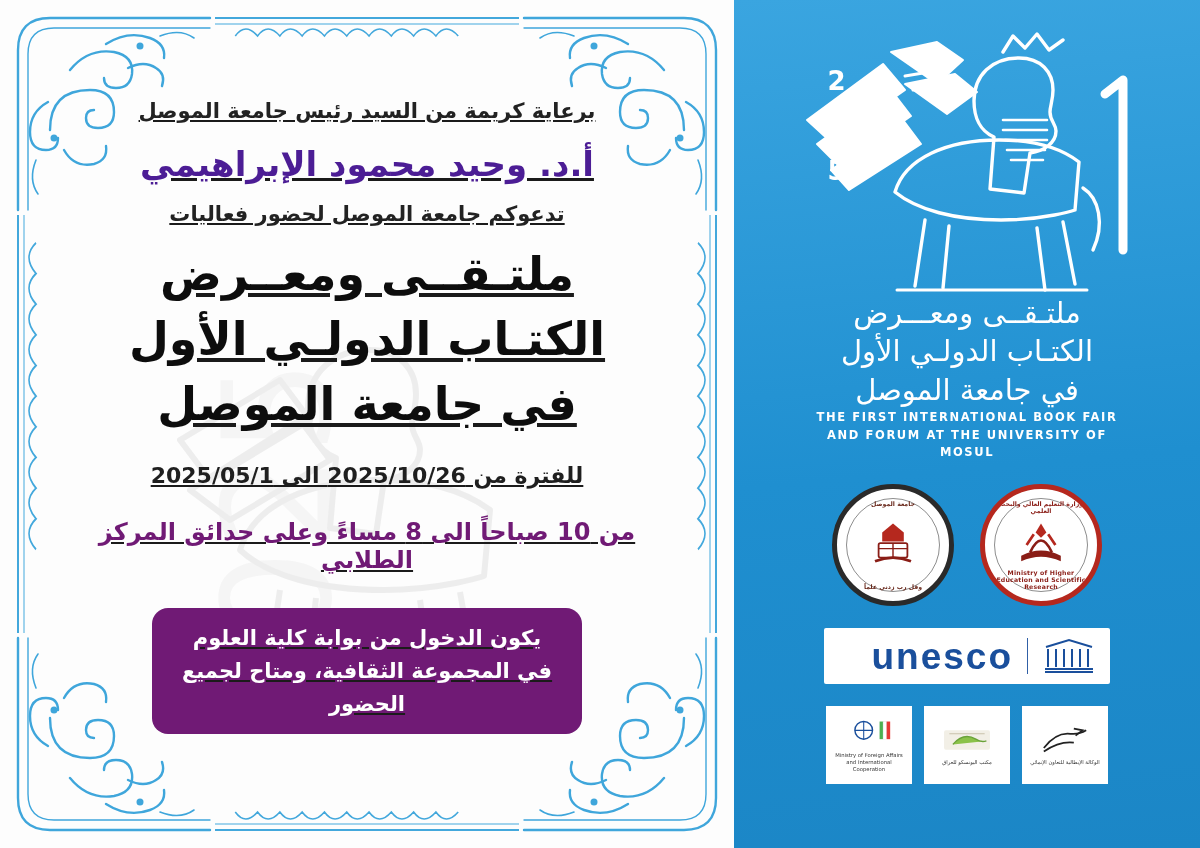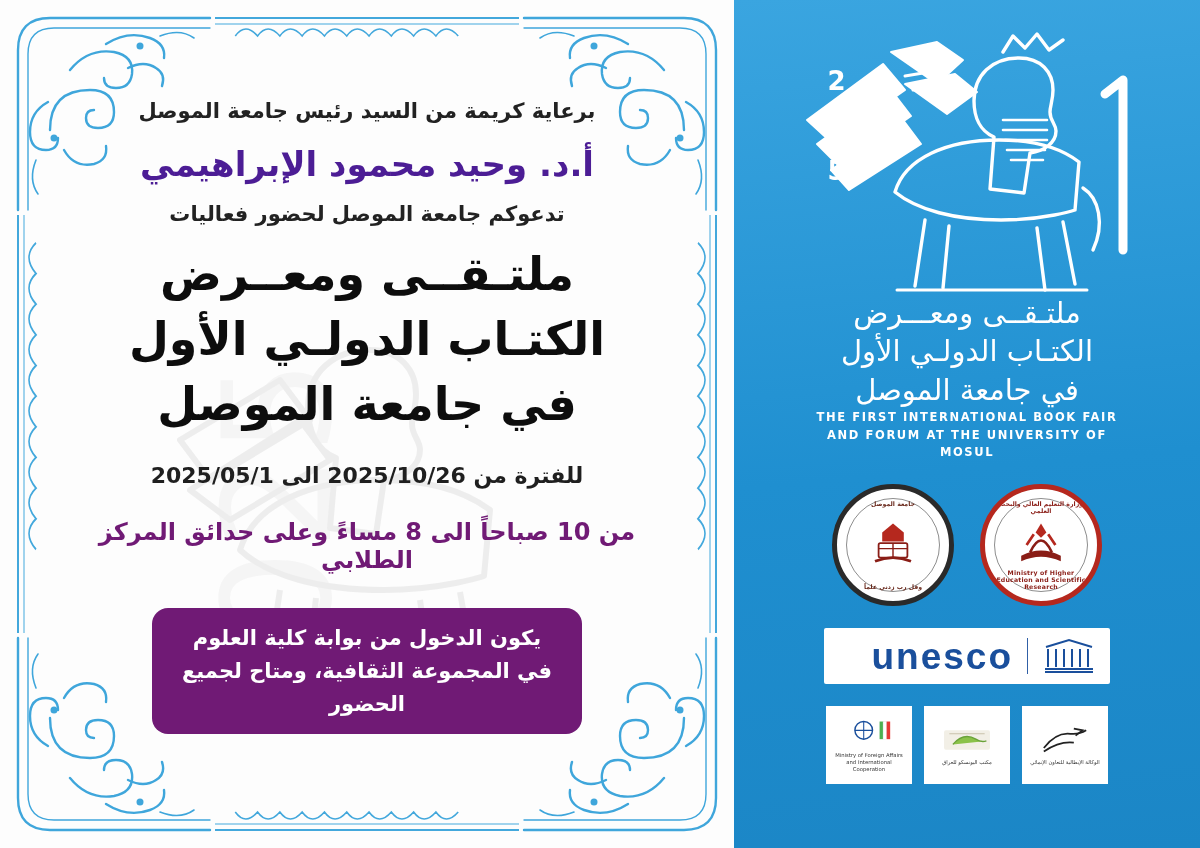--- a/index.html
+++ b/index.html
@@ -223,20 +223,21 @@
     pointer-events: none;
   }
   .watermark svg { width:100%; height:100%; display:block; }
 
   .content {
     position: relative;
     z-index: 3;
     padding: 96px 56px 40px 56px;
     text-align: center;
     color: #1b1b1b;
+    text-decoration: underline;
   }
   .patron-line {
     font-size: 21px;
     font-weight: 600;
     color: #222;
     line-height: 1.5;
   }
   .patron-name {
     margin-top: 16px;
     font-size: 34px;

